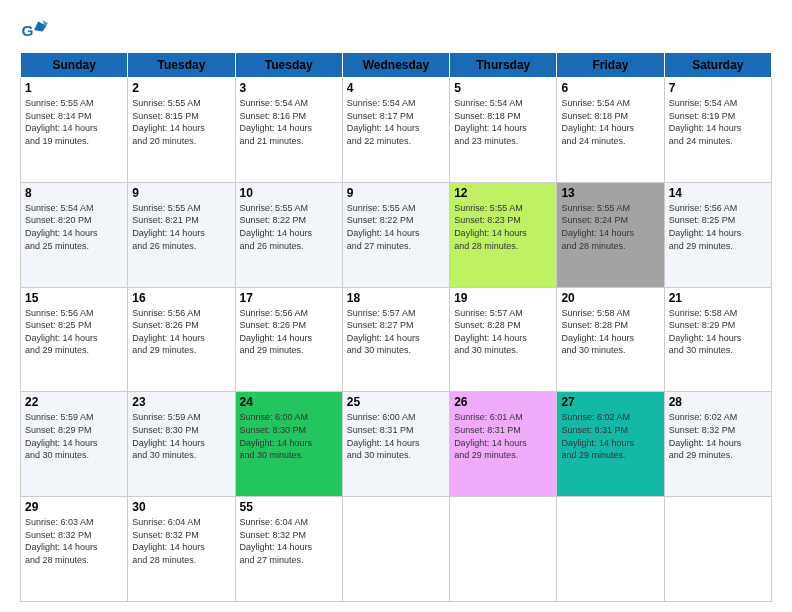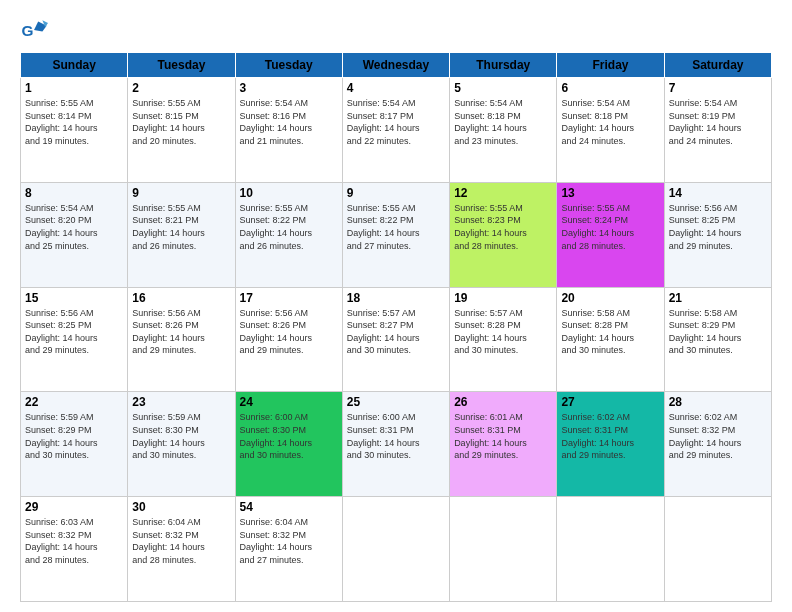--- a/index.html
+++ b/index.html
@@ -209,21 +209,21 @@
 Daylight: 14 hours
 and 27 minutes.</div>
           </td>
           <td style="background: #bef264;">
             <span class="day-num">12</span>
             <div class="day-info" style="white-space: pre-line;">Sunrise: 5:55 AM
 Sunset: 8:23 PM
 Daylight: 14 hours
 and 28 minutes.</div>
           </td>
-          <td style="background: #d946ef; margin-top: 44px;">
+          <td style="background: #a3a3a3; margin-top: 44px;">
             <span class="day-num">13</span>
             <div class="day-info" style="white-space: pre-line;">Sunrise: 5:55 AM
 Sunset: 8:24 PM
 Daylight: 14 hours
 and 28 minutes.</div>
           </td>
           <td style="background: rgb(242, 246, 251);">
             <span class="day-num">14</span>
             <div class="day-info" style="white-space: pre-line;">Sunrise: 5:56 AM
 Sunset: 8:25 PM
@@ -342,21 +342,21 @@
 and 28 minutes.</div>
           </td>
           <td>
             <span class="day-num">30</span>
             <div class="day-info" style="white-space: pre-line;">Sunrise: 6:04 AM
 Sunset: 8:32 PM
 Daylight: 14 hours
 and 28 minutes.</div>
           </td>
           <td>
-            <span class="day-num">54</span>
+            <span class="day-num">55</span>
             <div class="day-info" style="white-space: pre-line;">Sunrise: 6:04 AM
 Sunset: 8:32 PM
 Daylight: 14 hours
 and 27 minutes.</div>
           </td>
           <td class="empty"></td>
           <td class="empty"></td>
           <td class="empty"></td>
           <td class="empty"></td>
         </tr>

